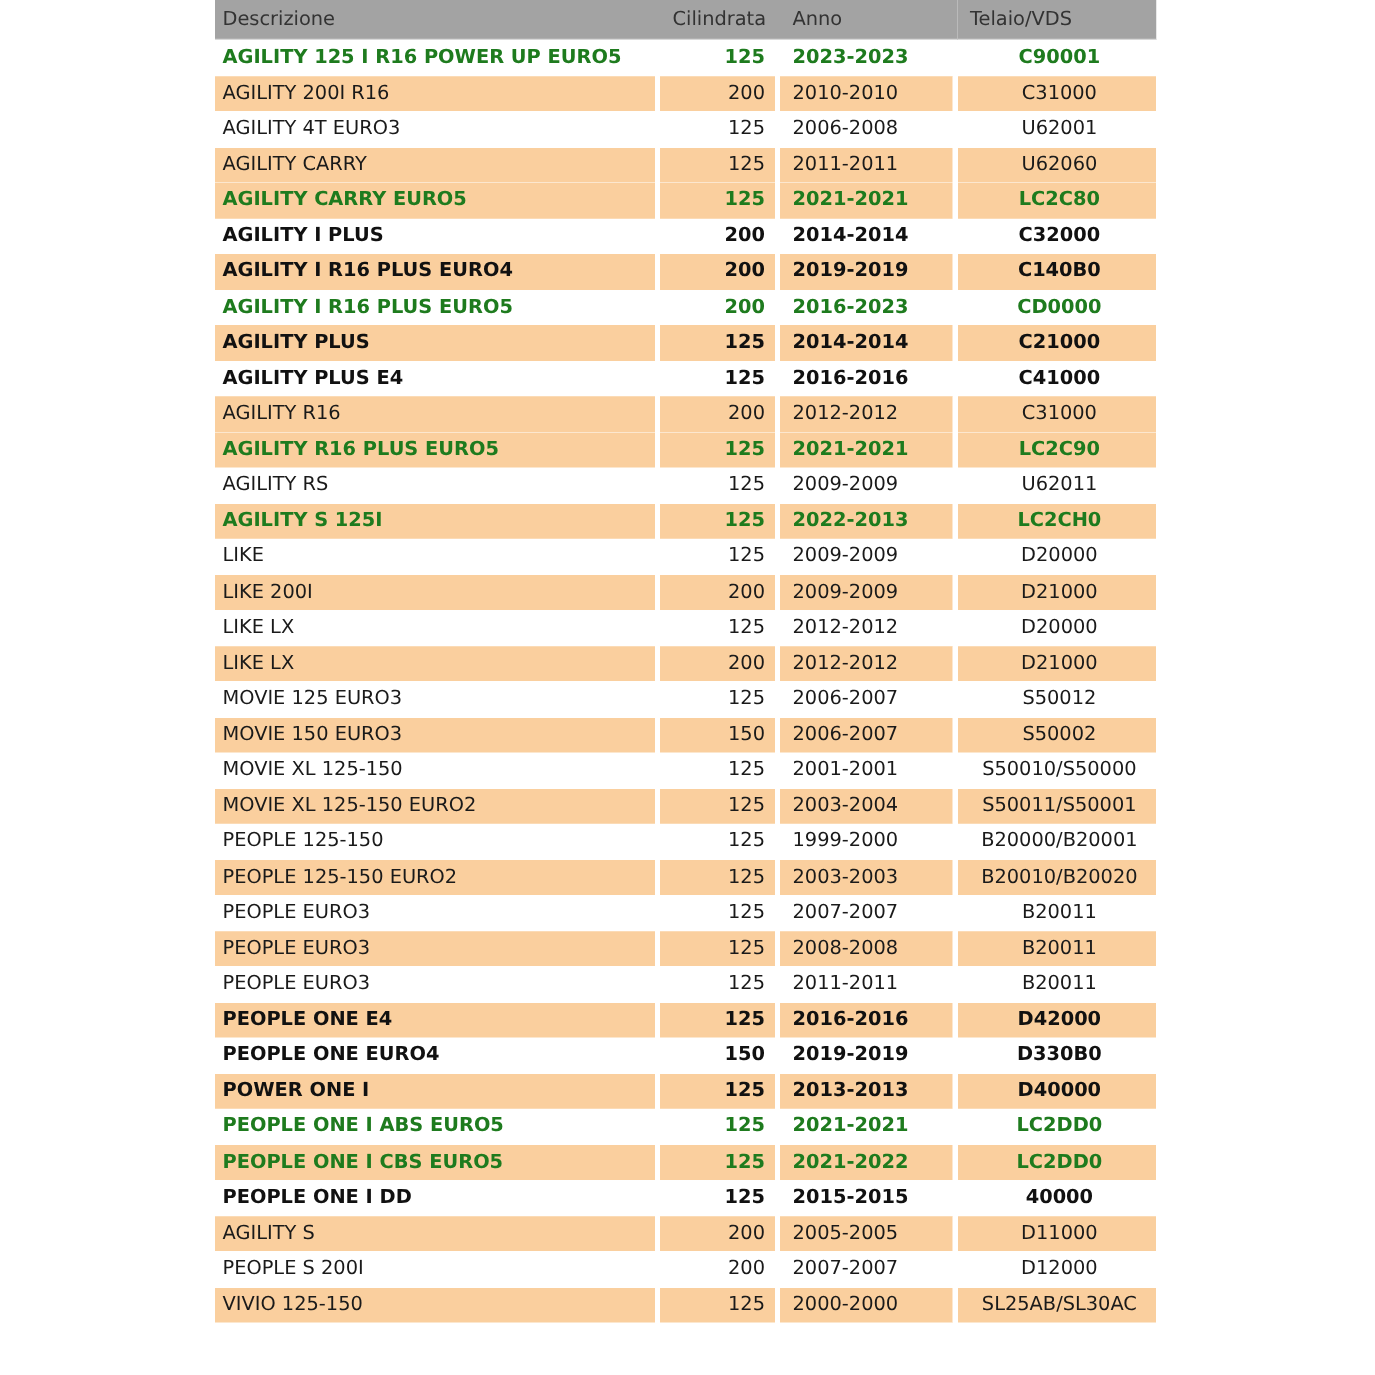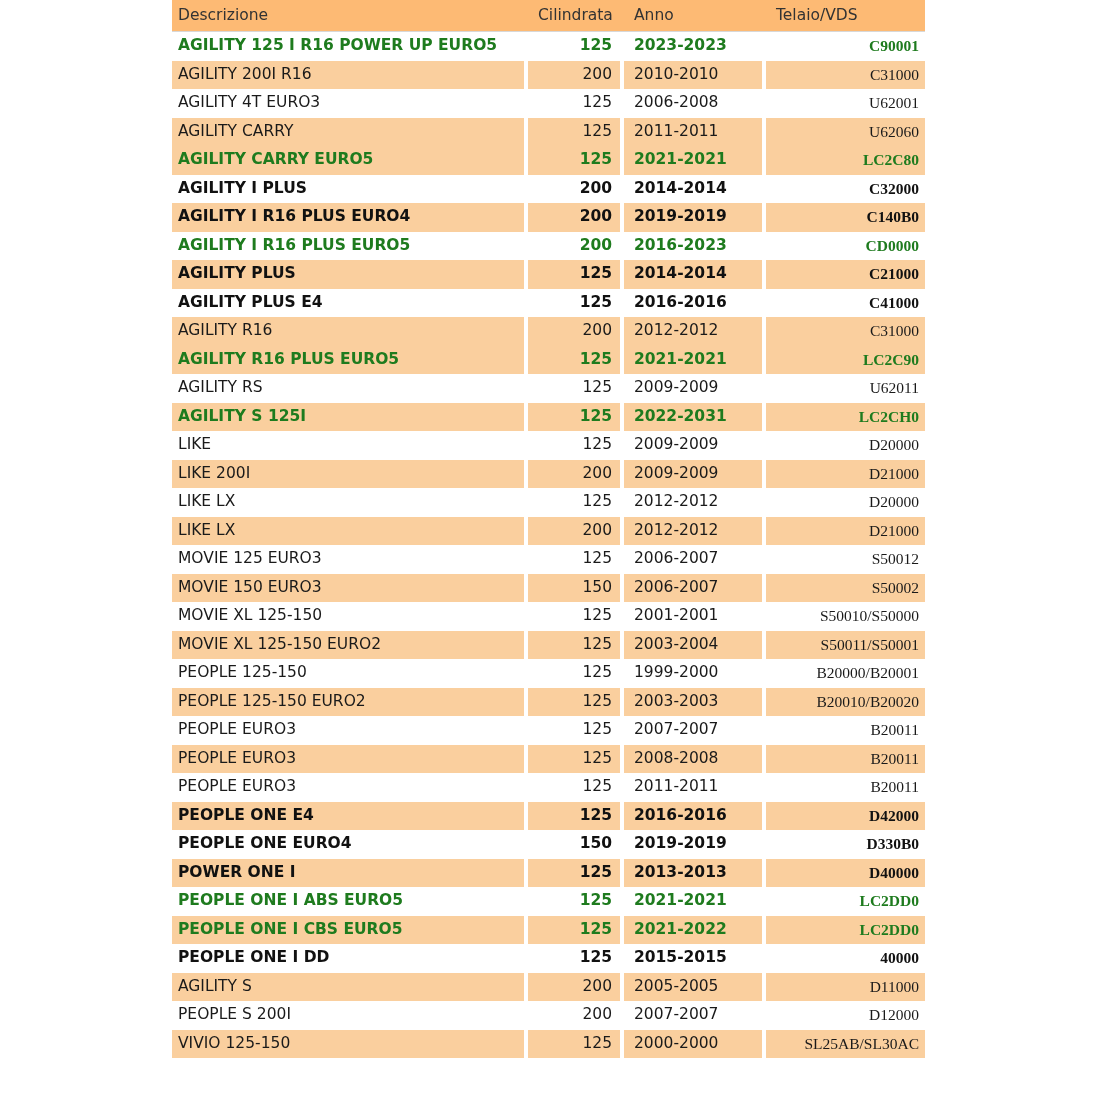--- a/index.html
+++ b/index.html
@@ -33,21 +33,21 @@
   table.vehicle-table col.col-anno  { width: 142px; }
   table.vehicle-table col.col-tel   { width: 159px; }
 
   
   thead th {
     font-size: 15.5px;
     font-weight: normal;
     color: #333333;
     text-align: left;
     padding: 6px 6px 7px 6px;
-    background: #fdba74;
+    background: #a3a3a3;
     border-bottom: 1px solid #d8d8d8;
     vertical-align: bottom;
     white-space: nowrap;
   }
   thead th.h-desc { padding-left: 6px; }
   thead th.h-cil  { padding-left: 10px; }
   thead th.h-anno { padding-left: 10px; }
   thead th.h-tel  { padding-left: 10px; }
 
   
@@ -59,21 +59,21 @@
     white-space: nowrap;
     overflow: hidden;
     vertical-align: middle;
     background-clip: padding-box;
     border-right: 4px solid #ffffff;
     color: #1a1a1a;
   }
   tbody td.c-desc { text-align: left;  padding-left: 6px; margin-left: 20px; }
   tbody td.c-cil  { text-align: right; padding-right: 8px; margin-top: 24px; }
   tbody td.c-anno { text-align: left;  padding-left: 10px; margin-top: 45px; }
-  tbody td.c-tel  { text-align: right;  padding-left: 10px; border-right: none; font-family: Liberation Serif, serif; }
+  tbody td.c-tel  { text-align: center;  padding-left: 10px; border-right: none; }
 
   
   tbody tr.stripe-on  td { background-color: #facf9e; }
   tbody tr.stripe-off td { background-color: #ffffff; }
 
   
   tbody tr.style-bold  td { font-weight: bold; color: #111111; }
   tbody tr.style-green td { font-weight: bold; color: #1e7b1e; }
   tbody tr.style-normal td { font-weight: normal; }
 </style>
@@ -171,21 +171,21 @@
         </tr>
         <tr class="stripe-off style-normal">
           <td class="c-desc">AGILITY RS</td>
           <td class="c-cil">125</td>
           <td class="c-anno">2009-2009</td>
           <td class="c-tel">U62011</td>
         </tr>
         <tr class="stripe-on style-green">
           <td class="c-desc">AGILITY S 125I</td>
           <td class="c-cil">125</td>
-          <td class="c-anno">2022-2031</td>
+          <td class="c-anno">2022-2013</td>
           <td class="c-tel">LC2CH0</td>
         </tr>
         <tr class="stripe-off style-normal">
           <td class="c-desc">LIKE</td>
           <td class="c-cil">125</td>
           <td class="c-anno">2009-2009</td>
           <td class="c-tel">D20000</td>
         </tr>
         <tr class="stripe-on style-normal">
           <td class="c-desc">LIKE 200I</td>

